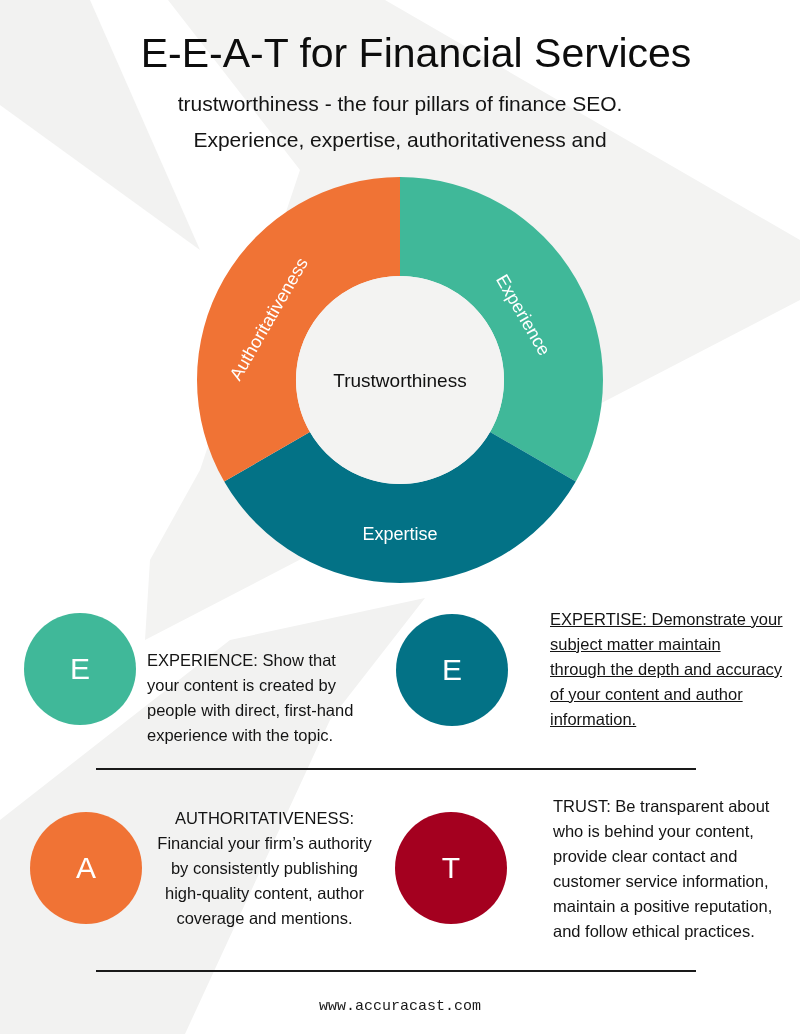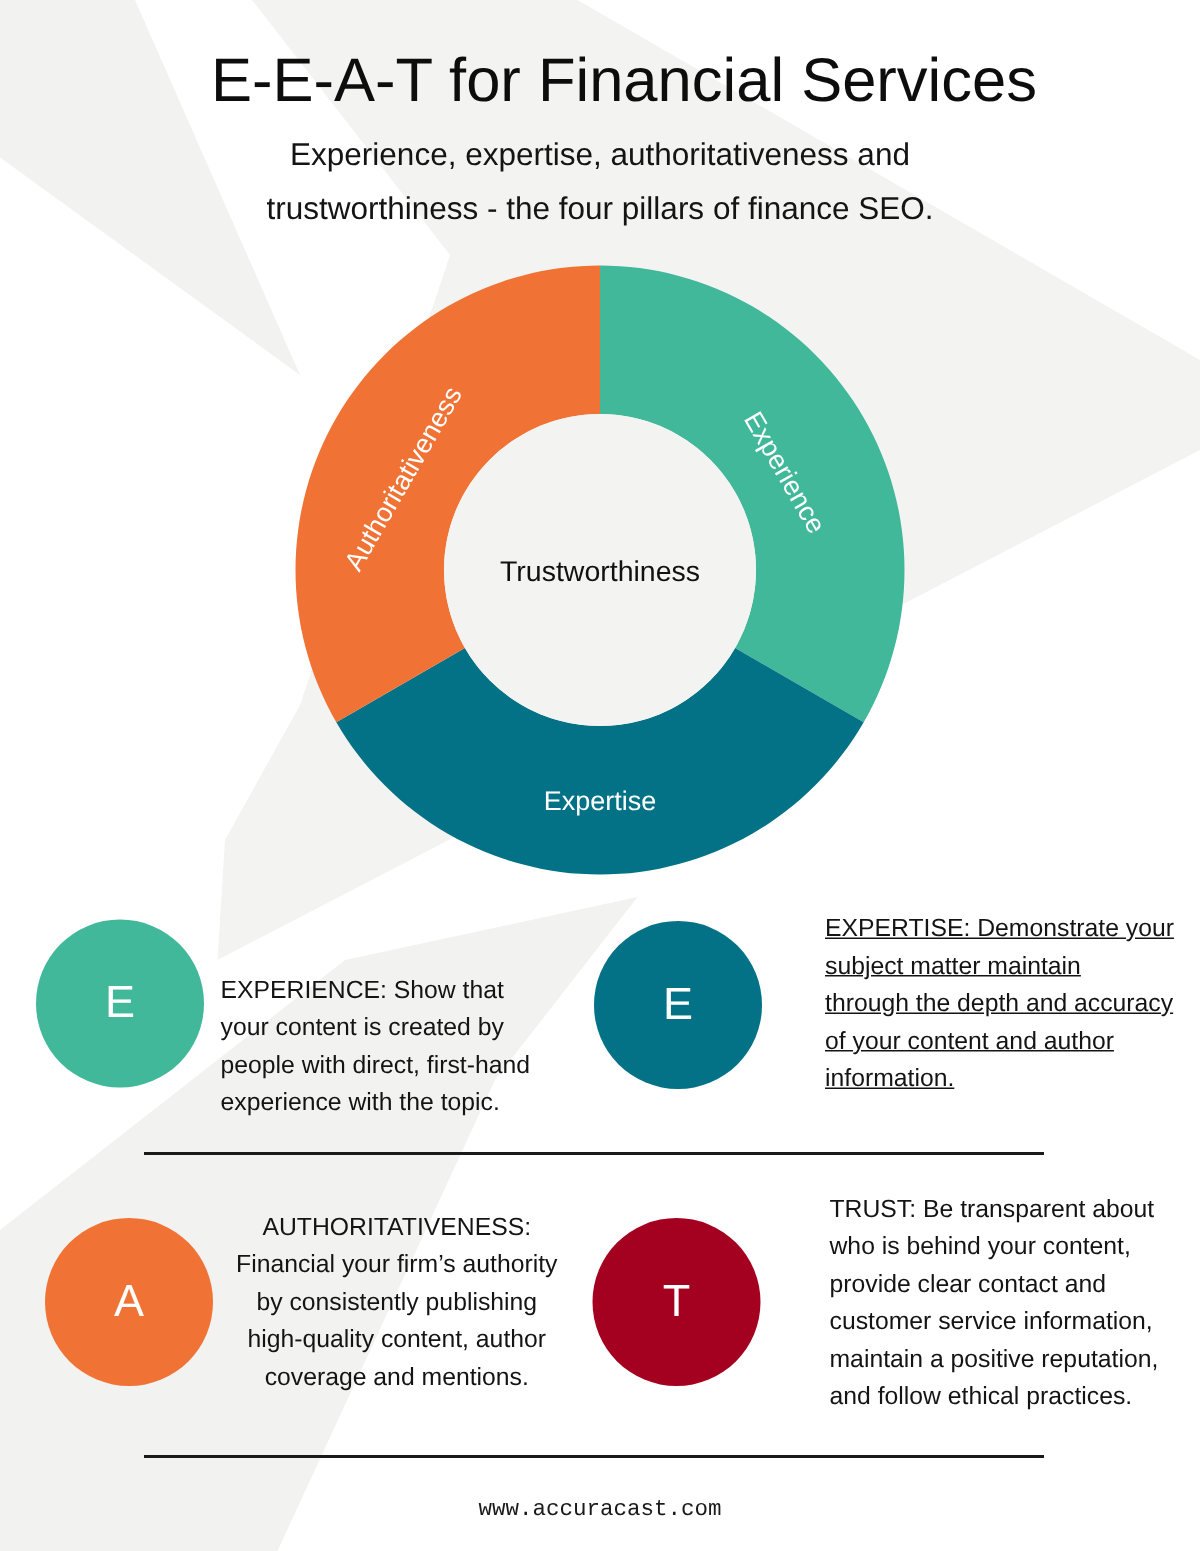--- a/index.html
+++ b/index.html
@@ -92,22 +92,22 @@
 
 <svg class="bg-shapes" viewBox="0 0 800 1034" width="800" height="1034">
   <polygon points="0,0 90,0 200,250 0,105" fill="#f2f2f1"></polygon>
   <polygon points="168,0 385,0 800,240 800,300 145,640 150,560 200,470 300,170" fill="#f3f3f2"></polygon>
   <polygon points="0,820 230,640 425,598 330,720 185,1034 0,1034" fill="#f2f2f1"></polygon>
 </svg>
 
 <h1 class="layer title">E-E-A-T for Financial Services</h1>
 
 <div class="layer subtitle">
+  <div>trustworthiness - the four pillars of finance SEO.</div>
   <div>Experience, expertise, authoritativeness and</div>
-  <div>trustworthiness - the four pillars of finance SEO.</div>
 </div>
 
 <div class="layer donut">
   <svg width="420" height="420" viewBox="0 0 420 420">
 
     <path d="M210,7 A203,203 0 0 1 385.8,311.5 L300.1,262 A104,104 0 0 0 210,106 Z" fill="#40b899"></path>
 
     <path d="M385.8,311.5 A203,203 0 0 1 34.2,311.5 L119.9,262 A104,104 0 0 0 300.1,262 Z" fill="#037286"></path>
 
     <path d="M34.2,311.5 A203,203 0 0 1 210,7 L210,106 A104,104 0 0 0 119.9,262 Z" fill="#f07335"></path>

